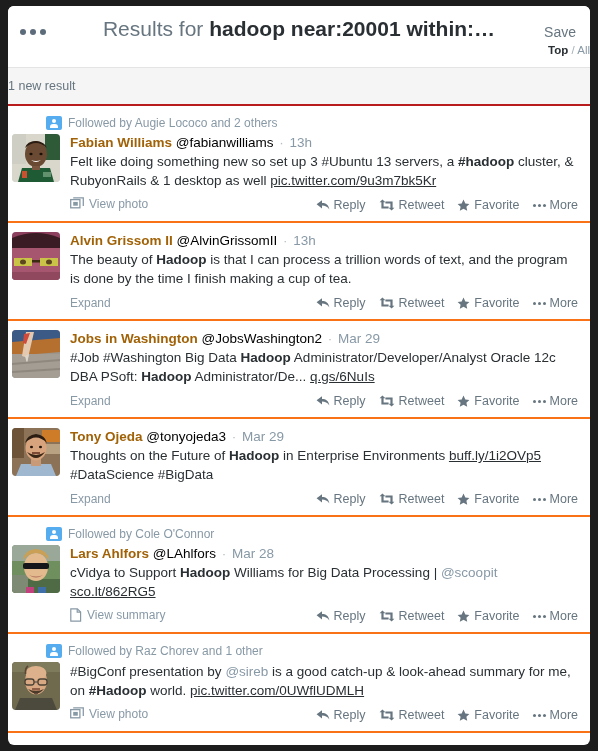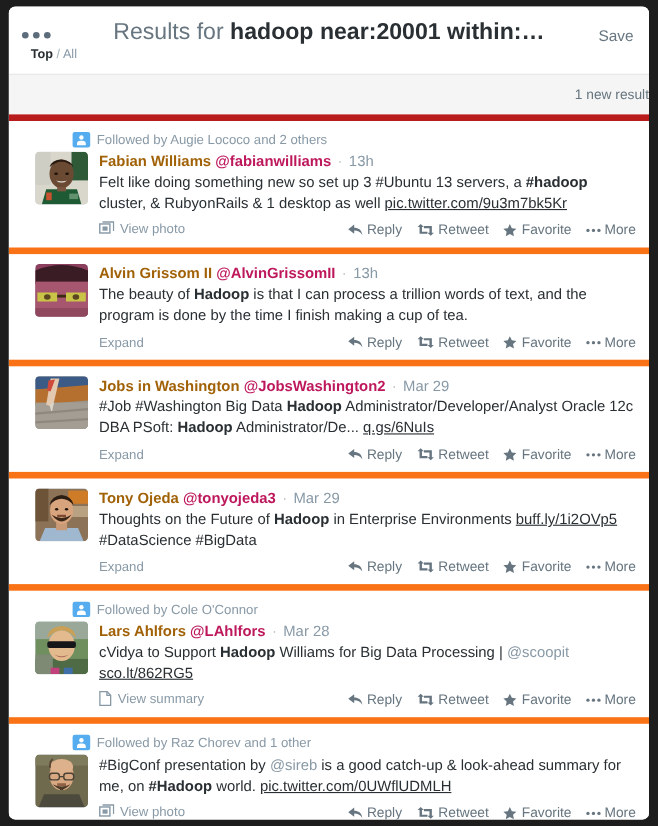--- a/index.html
+++ b/index.html
@@ -78,50 +78,50 @@
     right: 14px;
     top: 18px;
     font-size: 14px;
     color: #66757f;
     cursor: pointer;
   }
   .subnav {
     position: absolute;
     left: 0; right: 0;
     top: 38px;
-    text-align: left;
+    text-align: right;
     font-size: 11.5px;
     color: #8899a6;
     padding-left: 20px;
   }
   .subnav .cur {
     color: #292f33;
     font-weight: bold;
   }
   .subnav .sep { color: #a5b0b8; }
   .subnav .alt { color: #8899a6; cursor: pointer; }
 
   
   .newbar {
     height: 36px;
     line-height: 36px;
-    text-align: right;
+    text-align: left;
     background: #f5f5f5;
-    border-bottom: 6px solid #b91c1c;
+    border-bottom: 2px solid #b91c1c;
     font-size: 12.5px;
     color: #66757f;
     cursor: pointer;
   }
 
   
   .stream { background: #fff; }
   .tweet {
     position: relative;
-    border-bottom: 6px solid #f97316;
-    padding: 9px 12px 6px 24px;
+    border-bottom: 2px solid #f97316;
+    padding: 9px 12px 6px 4px;
     box-sizing: border-box;
   }
   .ctx-row {
     display: flex;
     align-items: center;
     gap: 6px;
     margin-left: 34px;
     margin-bottom: 3px;
     height: 16px;
   }
@@ -167,21 +167,21 @@
   .avatar svg { display: block; width: 48px; height: 48px; }
   .content { flex: 1 1 auto; min-width: 0; }
 
   .namerow {
     font-size: 13.5px;
     line-height: 18px;
     white-space: nowrap;
     overflow: hidden;
   }
   .fullname { color: #a16207; font-weight: bold; }
-  .handle { color: #be185d; font-weight: bold; }
+  .handle { color: #000000; font-weight: normal; }
   .dot-sep { color: #b3bfc7; padding: 0 2px; }
   .time { color: #8899a6; }
 
   .tweet-text {
     font-size: 13.5px;
     line-height: 18.5px;
     color: #292f33;
     margin-top: 1px;
     word-wrap: break-word;
   }

